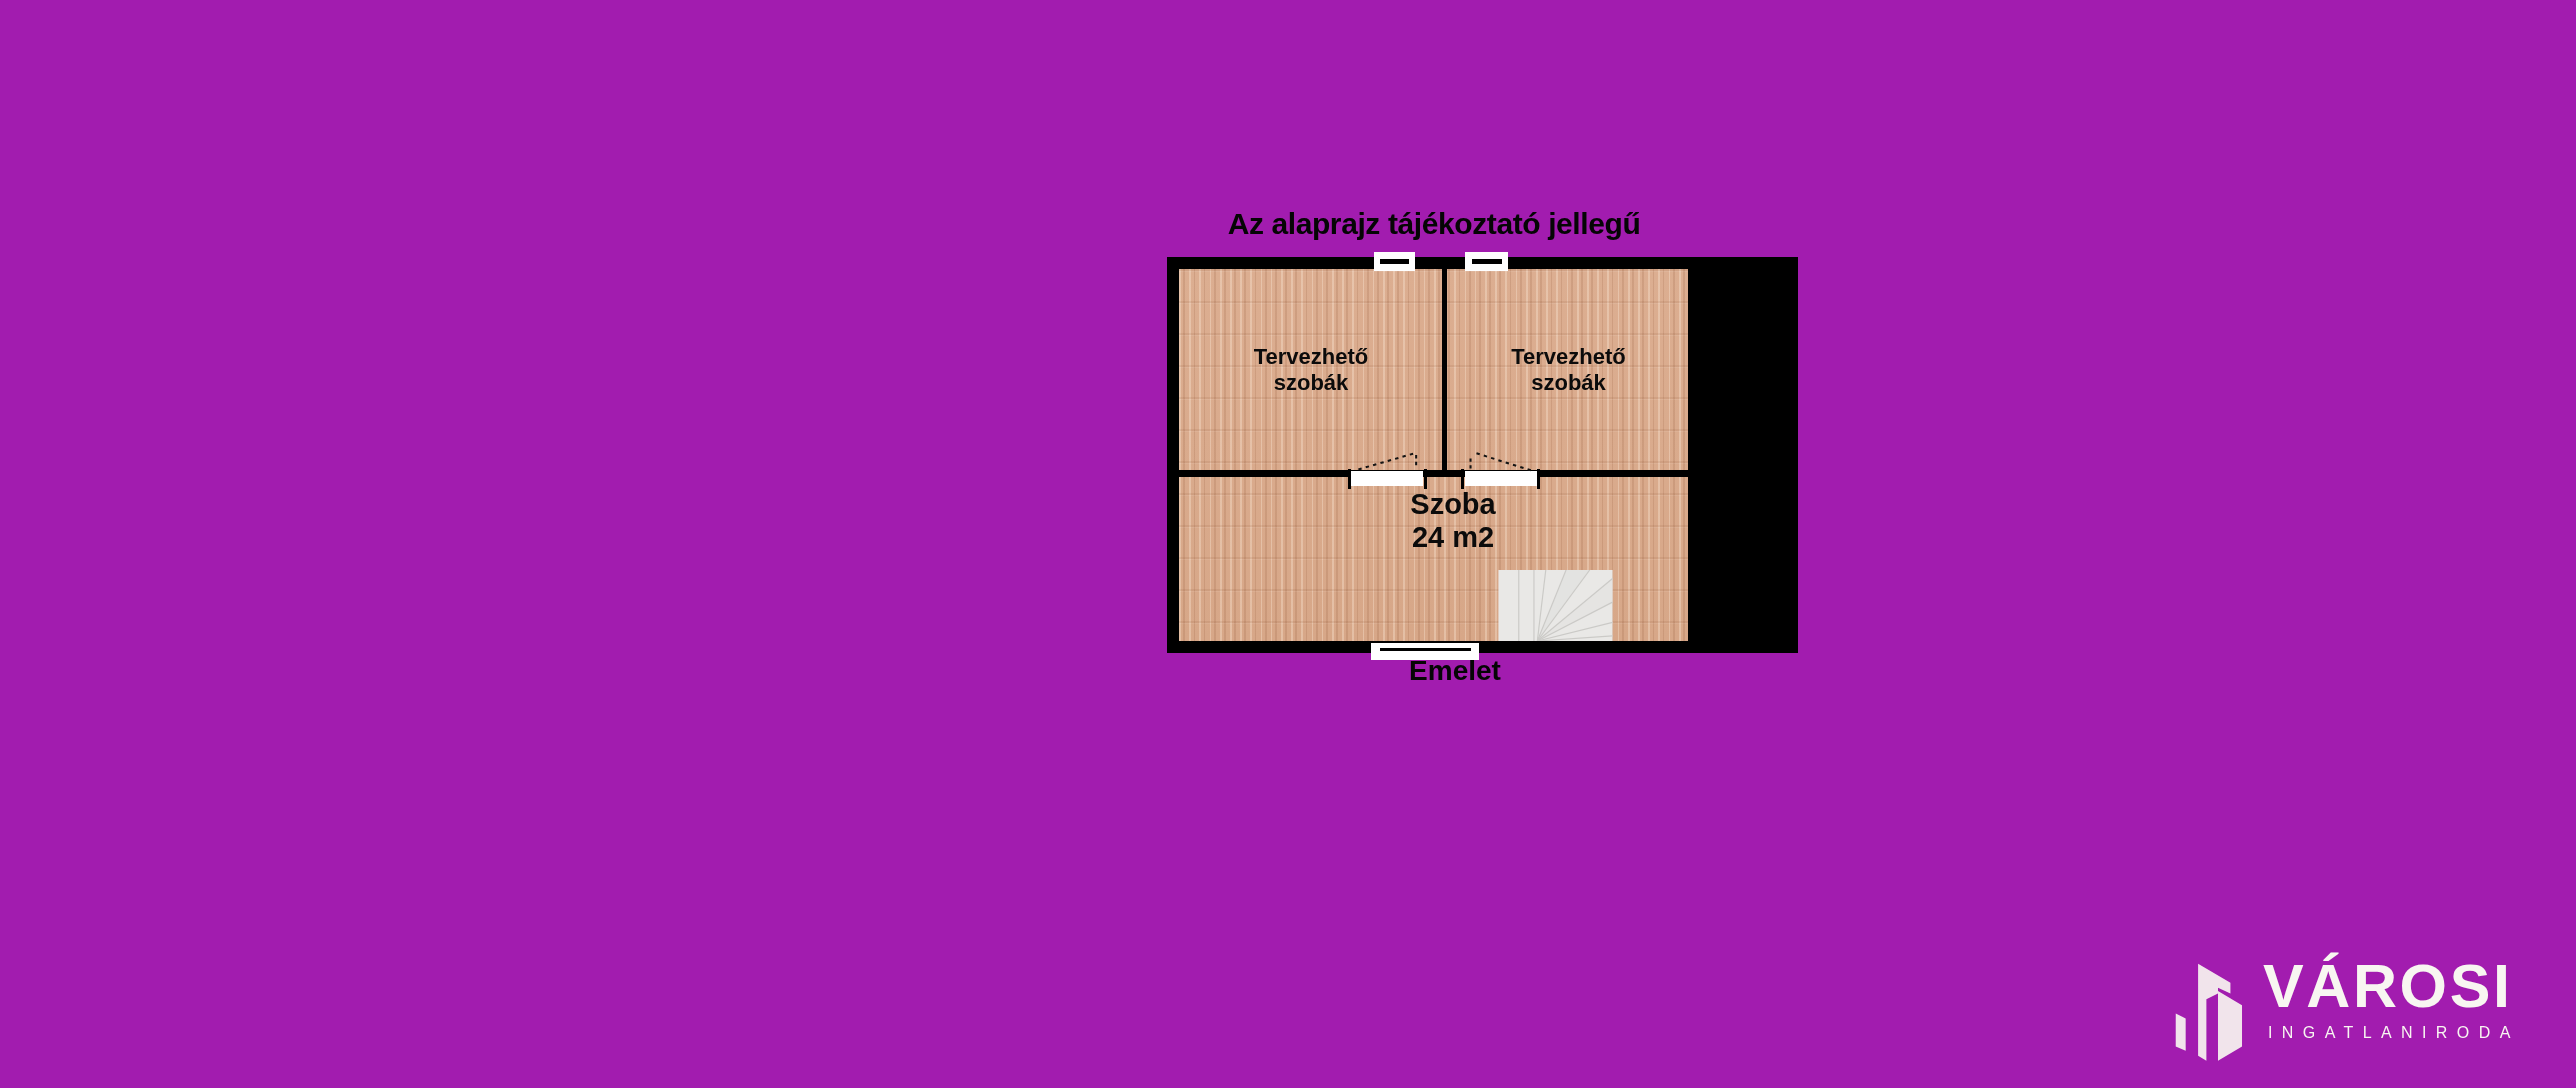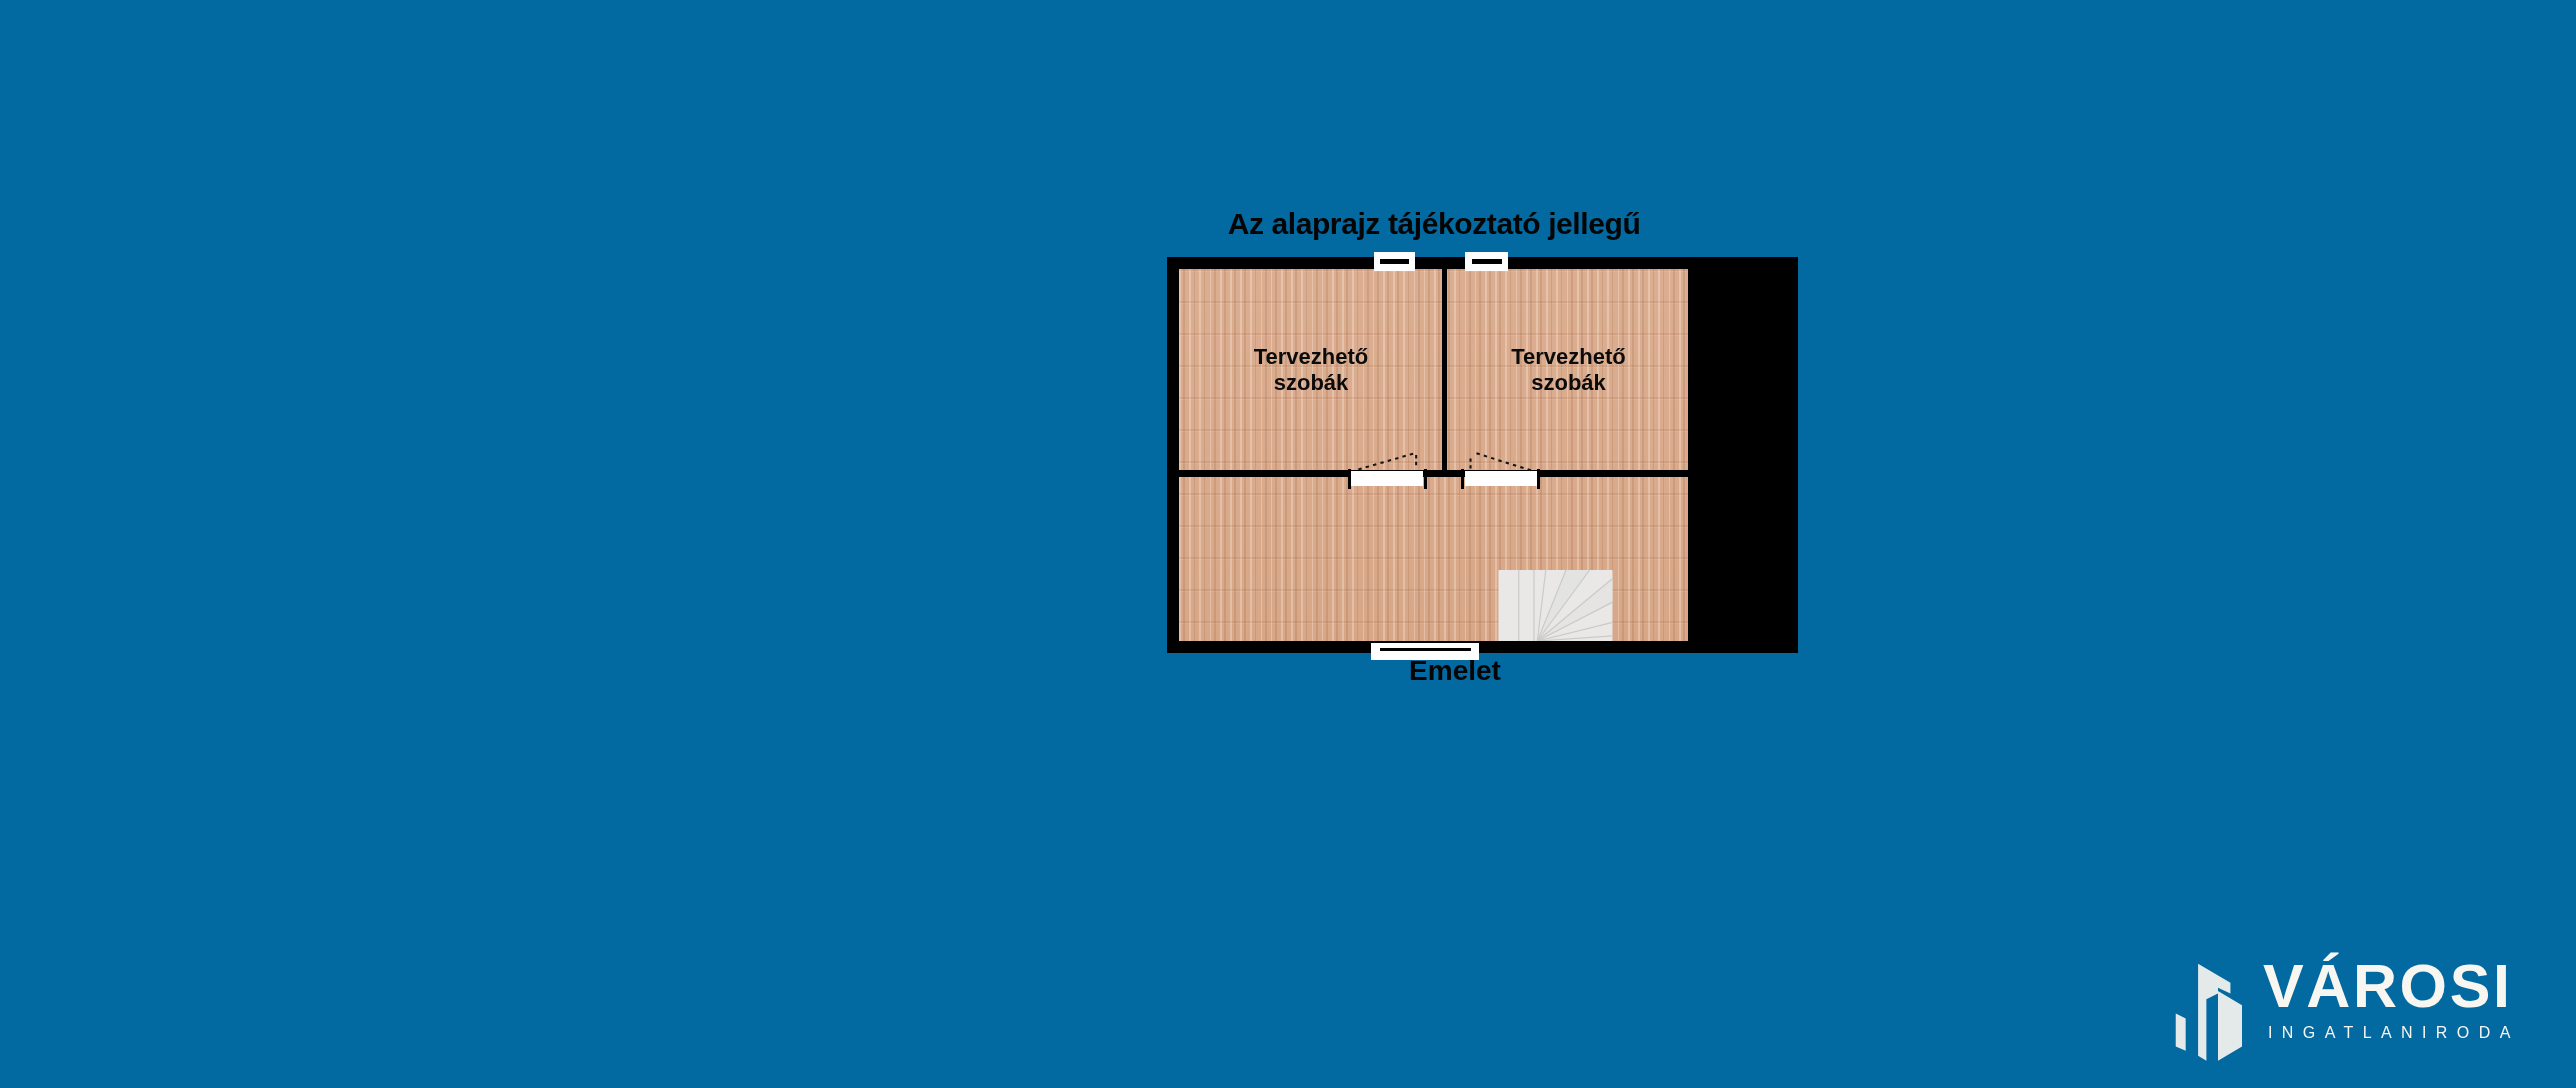--- a/index.html
+++ b/index.html
@@ -3,21 +3,21 @@
 <meta charset="utf-8">
 <style>
   html,body{margin:0;padding:0;}
   body{
     font-family:"Liberation Sans","DejaVu Sans",sans-serif;
     background:#edebe5;
   }
   .canvas{
     position:relative;
     width:2576px;height:1088px;
-    background:#0369a1;
+    background:#a21caf;
     overflow:hidden;
   }
   
   .title{
     position:absolute;
     left:1082px;top:207px;width:704px;
     text-align:center;
     font-size:30px;font-weight:bold;
     letter-spacing:-0.4px;
     color:#050505;
@@ -111,20 +111,24 @@
     <div class="wall wall-center"></div>
 
     <div class="room-label room-tl">
       <div>Tervezhető</div>
       <div>szobák</div>
     </div>
     <div class="room-label room-tr">
       <div>Tervezhető</div>
       <div>szobák</div>
     </div>
+    <div class="room-b">
+      <div>Szoba</div>
+      <div>24 m2</div>
+    </div>
 
     <div class="window win-t1">
       <div class="pane"></div>
     </div>
     <div class="window win-t2">
       <div class="pane"></div>
     </div>
     <div class="window win-b">
       <div class="pane"></div>
     </div>

